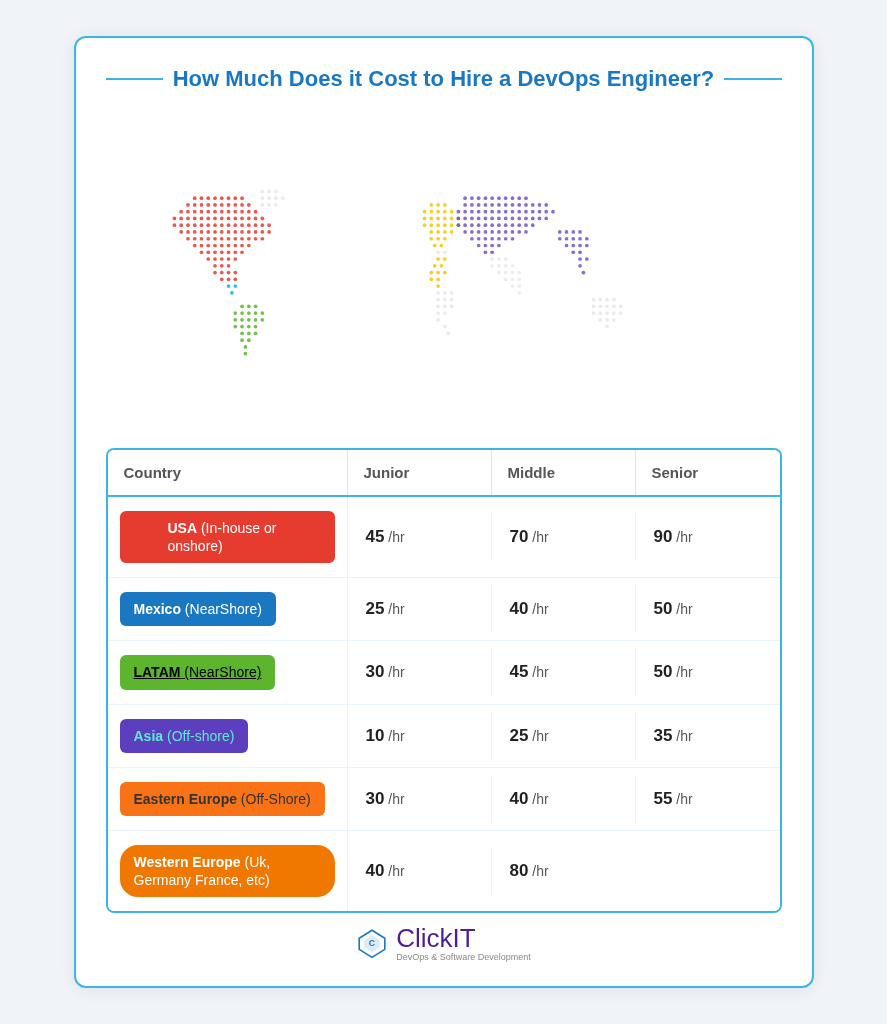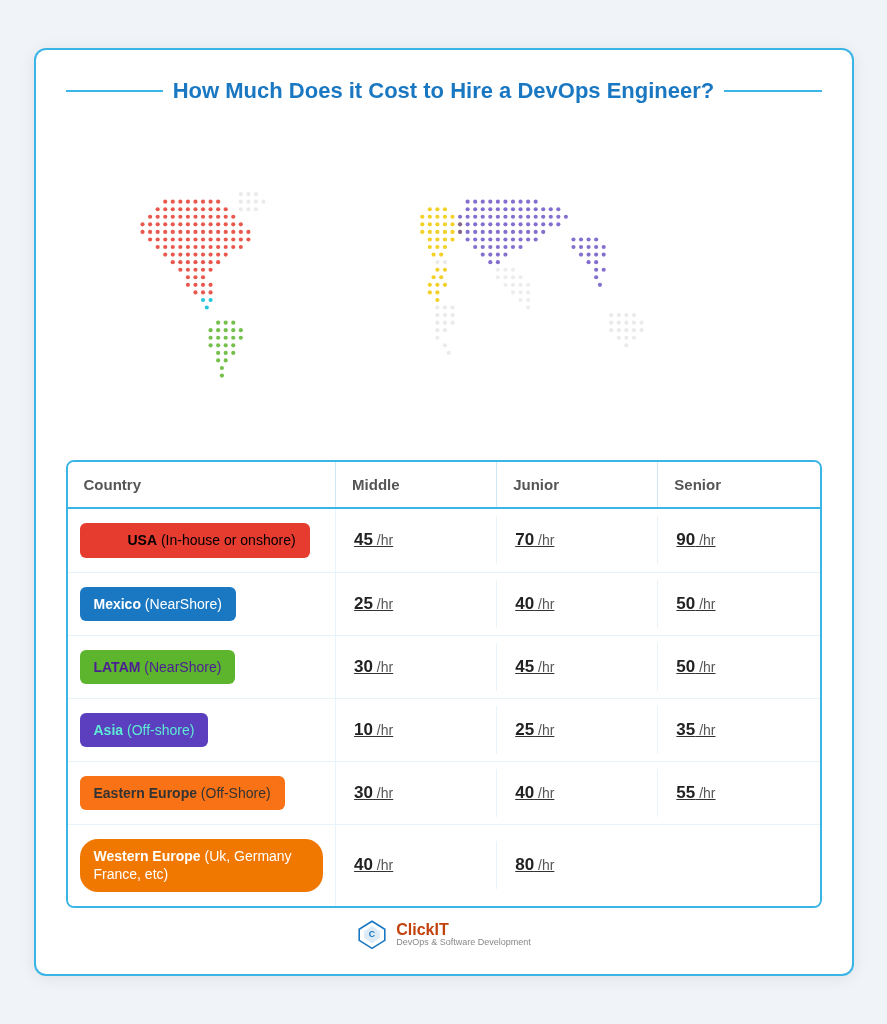--- a/index.html
+++ b/index.html
@@ -8,21 +8,21 @@
       display: flex;
       justify-content: center;
       align-items: center;
       min-height: 100vh;
       font-family: 'Arial', sans-serif;
     }
     .card {
       background: #fff;
       border: 2px solid #3ab5e6;
       border-radius: 12px;
-      width: 820px;
+      width: 740px;
       padding: 28px 30px 24px 30px;
       box-shadow: 0 2px 16px rgba(0,0,0,0.08);
     }
     .title-row {
       display: flex;
       align-items: center;
       justify-content: center;
       margin-bottom: 18px;
       gap: 10px;
     }
@@ -98,21 +98,20 @@
       line-height: 1.3;
     }
     .country-badge .country-name { font-weight: 900; }
     .country-badge .country-sub { font-weight: 400; }
 
     .rate-cell {
       padding: 14px 18px;
       font-size: 15px;
       color: #333;
       border-right: 1px solid #e8f3fa;
-      text-decoration: underline;
     }
     .rate-cell:last-child { border-right: none; }
     .rate-num {
       font-weight: 800;
       font-size: 17px;
       color: #222;
     }
     .rate-unit {
       font-weight: 400;
       font-size: 14px;
@@ -541,28 +540,28 @@
         <circle cx="481" cy="169" r="2.2"></circle>
           <circle cx="489" cy="169" r="2.2"></circle>
         <circle cx="489" cy="177" r="2.2"></circle>
       </g>
     </svg>
   </div>
 
   <div class="table-outer">
     <div class="table-header">
       <div class="th">Country</div>
+      <div class="th">Junior</div>
       <div class="th">Middle</div>
-      <div class="th">Junior</div>
       <div class="th">Senior</div>
     </div>
     <div class="table-body" id="table-body">
     <div class="table-row">
     <div class="country-cell">
-      <span class="country-badge" style="background:#e63b2f;color:#000000;padding-left:48px;">
+      <span class="country-badge" style="background:#e63b2f;color:#ffffff;padding-left:48px;">
         <span class="country-name">USA</span><span class="country-sub"> (In-house or onshore)</span>
       </span>
     </div>
     <div class="rate-cell">
       <span class="rate-num">45</span><span class="rate-unit"> /hr</span>
     </div>
     <div class="rate-cell">
       <span class="rate-num">70</span><span class="rate-unit"> /hr</span>
     </div>
     <div class="rate-cell">
@@ -580,21 +579,21 @@
     </div>
     <div class="rate-cell">
       <span class="rate-num">40</span><span class="rate-unit"> /hr</span>
     </div>
     <div class="rate-cell">
       <span class="rate-num">50</span><span class="rate-unit"> /hr</span>
     </div>
   </div>
         <div class="table-row">
     <div class="country-cell">
-      <span class="country-badge" style="background:#5db52e;color:#4c1d95;">
+      <span class="country-badge" style="background:#5db52e;color:#000000;text-decoration:underline;">
         <span class="country-name">LATAM</span><span class="country-sub"> (NearShore)</span>
       </span>
     </div>
     <div class="rate-cell">
       <span class="rate-num">30</span><span class="rate-unit"> /hr</span>
     </div>
     <div class="rate-cell">
       <span class="rate-num">45</span><span class="rate-unit"> /hr</span>
     </div>
     <div class="rate-cell">
@@ -649,17 +648,17 @@
       </div>
   </div>
 
   <div class="footer">
     <svg class="logo-icon" viewBox="0 0 40 40" xmlns="http://www.w3.org/2000/svg">
       <polygon points="20,4 36,14 36,28 20,38 4,28 4,14" fill="none" stroke="#1a78c2" stroke-width="2"></polygon>
       <polygon points="20,10 30,17 30,25 20,32 10,25 10,17" fill="#1a78c2" opacity="0.15"></polygon>
       <text x="20" y="24" text-anchor="middle" font-size="11" font-weight="bold" fill="#1a78c2">C</text>
     </svg>
     <div>
-      <span style="font-size:16px;font-weight:700;color:#c2410c;">ClickIT</span>
+      <span style="font-size:26px;font-weight:400;color:#4c1d95;">ClickIT</span>
       <span class="logo-sub">DevOps &amp; Software Development</span>
     </div>
   </div>
 </div>
 
 </body></html>

